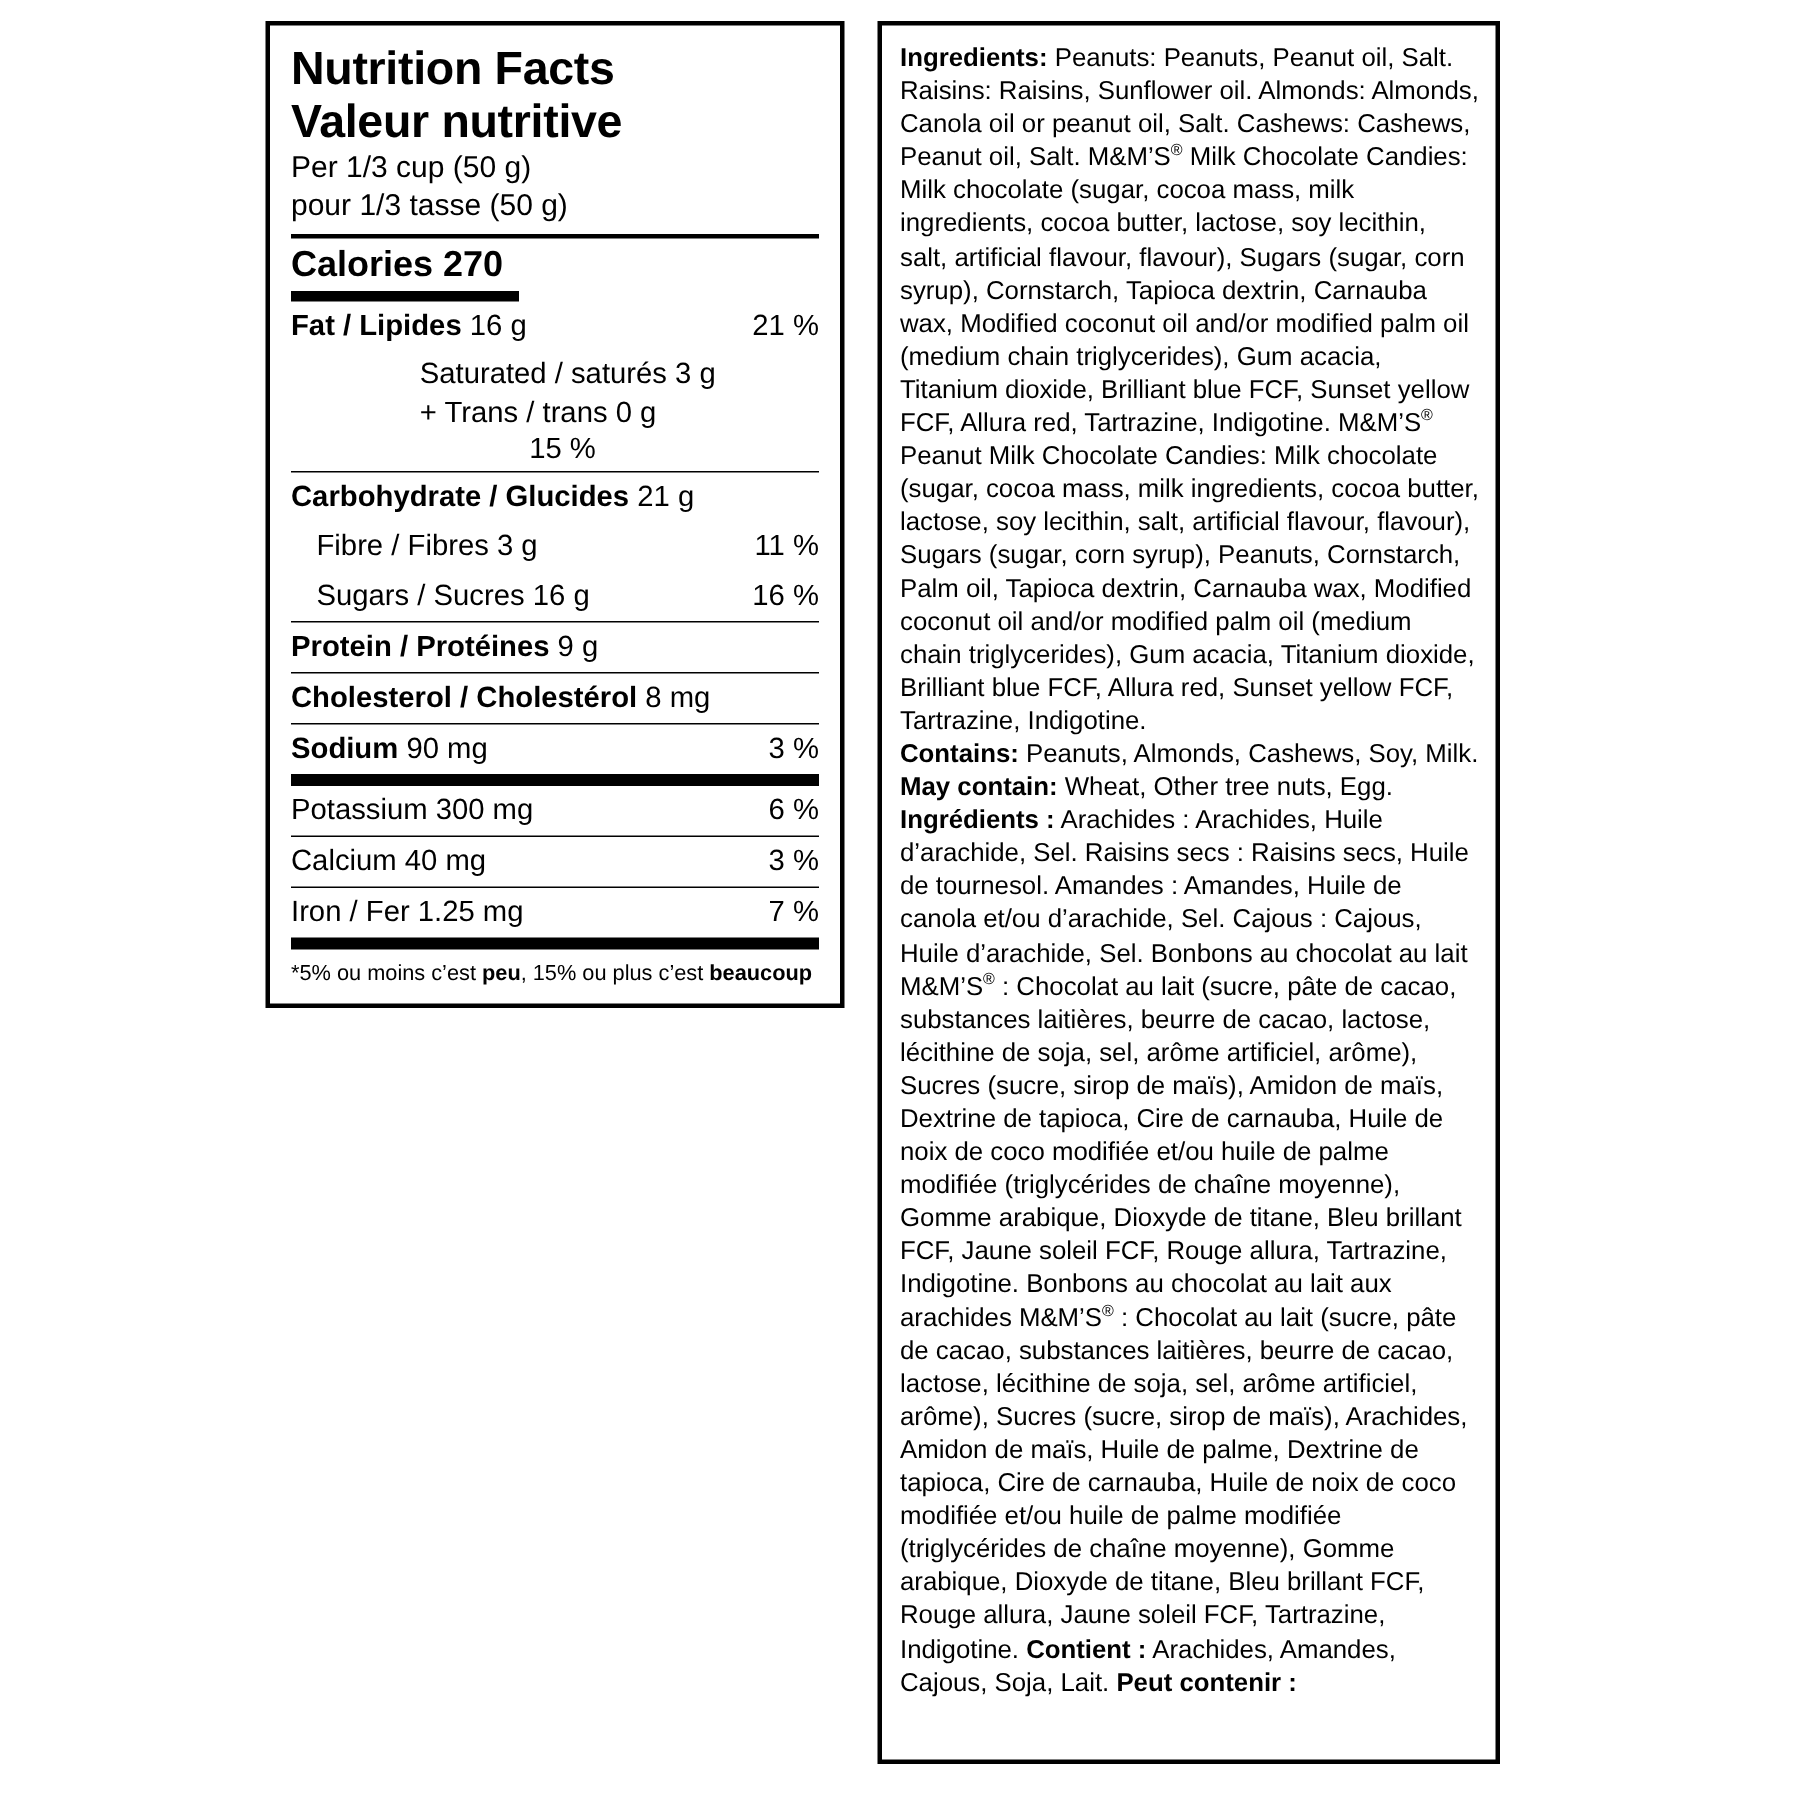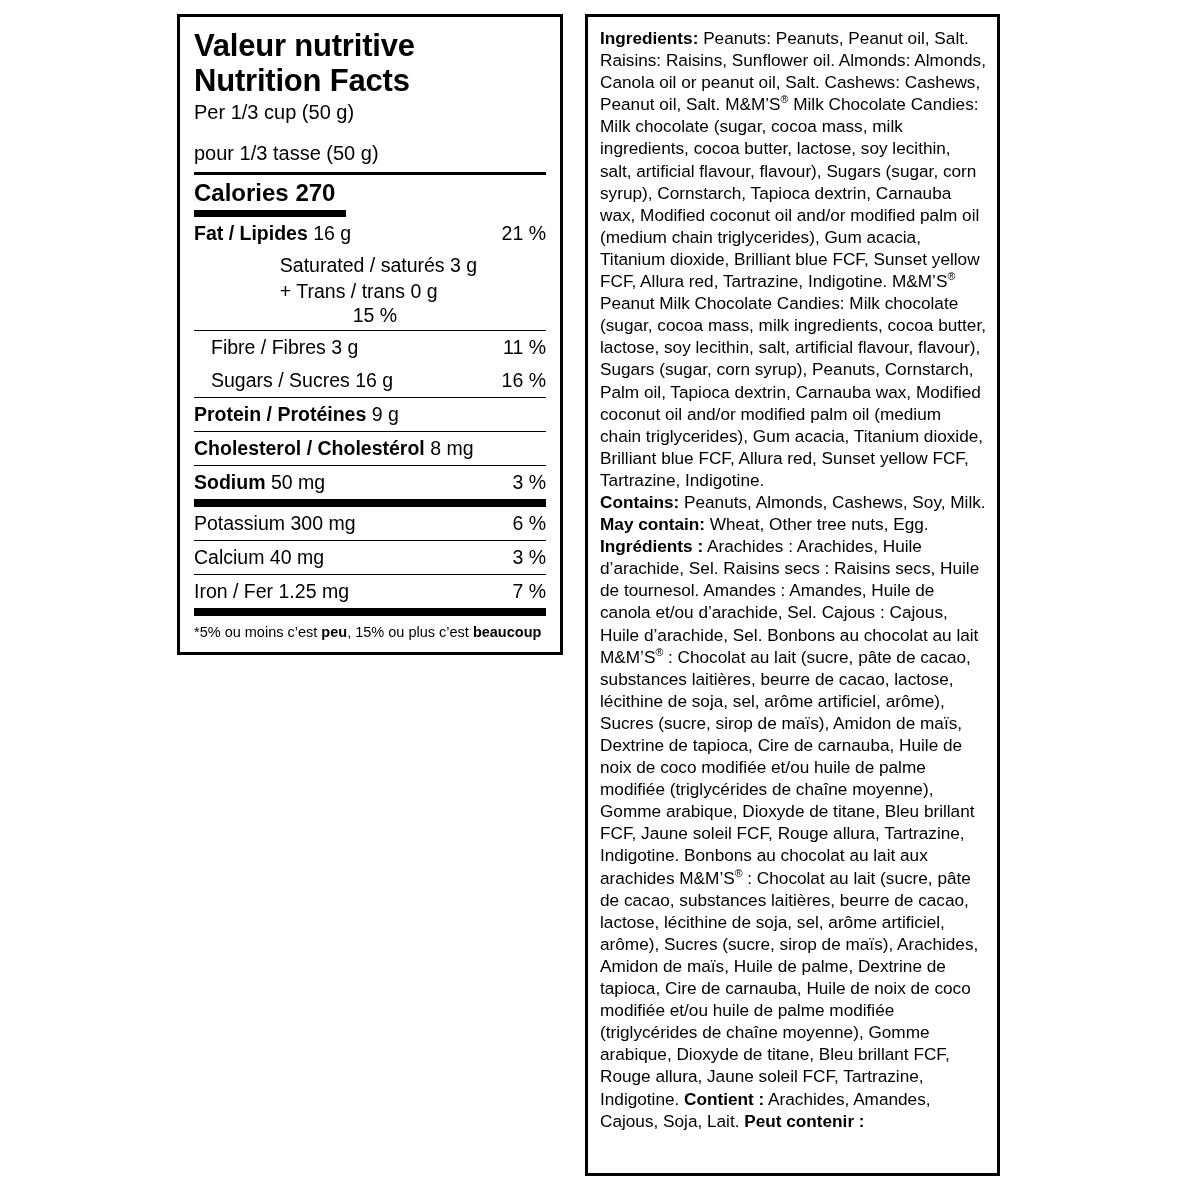--- a/index.html
+++ b/index.html
@@ -128,25 +128,25 @@
   }
   .ing-block b { font-weight: bold; }
   .ing-para { margin: 0; }
   sup.reg { font-size: 0.62em; vertical-align: super; line-height: 0; }
 </style>
 </head>
 <body>
 
 <div id="nutrition-panel">
 
+  <div class="nf-title">Nutrition Facts</div>
   <div class="nf-title">Valeur nutritive</div>
-  <div class="nf-title">Nutrition Facts</div>
 
   <div class="nf-serving">Per 1/3 cup (50 g)</div>
-  <div class="nf-serving" style="margin-top:16px">pour 1/3 tasse (50 g)</div>
+  <div class="nf-serving" style="margin-top:0">pour 1/3 tasse (50 g)</div>
 
   <div class="sp-6"></div>
   <div class="rule-med"></div>
 
   <div class="cal-row">
     <div>
       <div class="cal-left">Calories 270</div>
       <div class="cal-underline"></div>
     </div>
   </div>
@@ -162,20 +162,27 @@
   <div class="nrow-stack">
     <div class="stack-lines">
       <div>Saturated / saturés 3 g</div>
       <div>+ Trans / trans 0 g</div>
     </div>
     <div class="nval">15 %</div>
   </div>
 
   <div class="rule-thin"></div>
 
+  <div class="nrow">
+    <div class="nlabel">
+      <b>Carbohydrate / Glucides</b>
+      <span>21 g</span>
+    </div>
+    <div class="nval"></div>
+  </div>
 
   <div class="nrow indent">
     <div class="nlabel">Fibre / Fibres 3 g</div>
     <div class="nval">11 %</div>
   </div>
 
   <div class="nrow indent">
     <div class="nlabel">Sugars / Sucres 16 g</div>
     <div class="nval">16 %</div>
   </div>
@@ -198,21 +205,21 @@
       <span>8 mg</span>
     </div>
     <div class="nval"></div>
   </div>
 
   <div class="rule-thin"></div>
 
   <div class="nrow">
     <div class="nlabel">
       <b>Sodium</b>
-      <span>50 mg</span>
+      <span>90 mg</span>
     </div>
     <div class="nval">3 %</div>
   </div>
 
   <div class="rule-thick"></div>
 
   <div class="nrow">
     <div class="nlabel">Potassium 300 mg</div>
     <div class="nval">6 %</div>
   </div>

